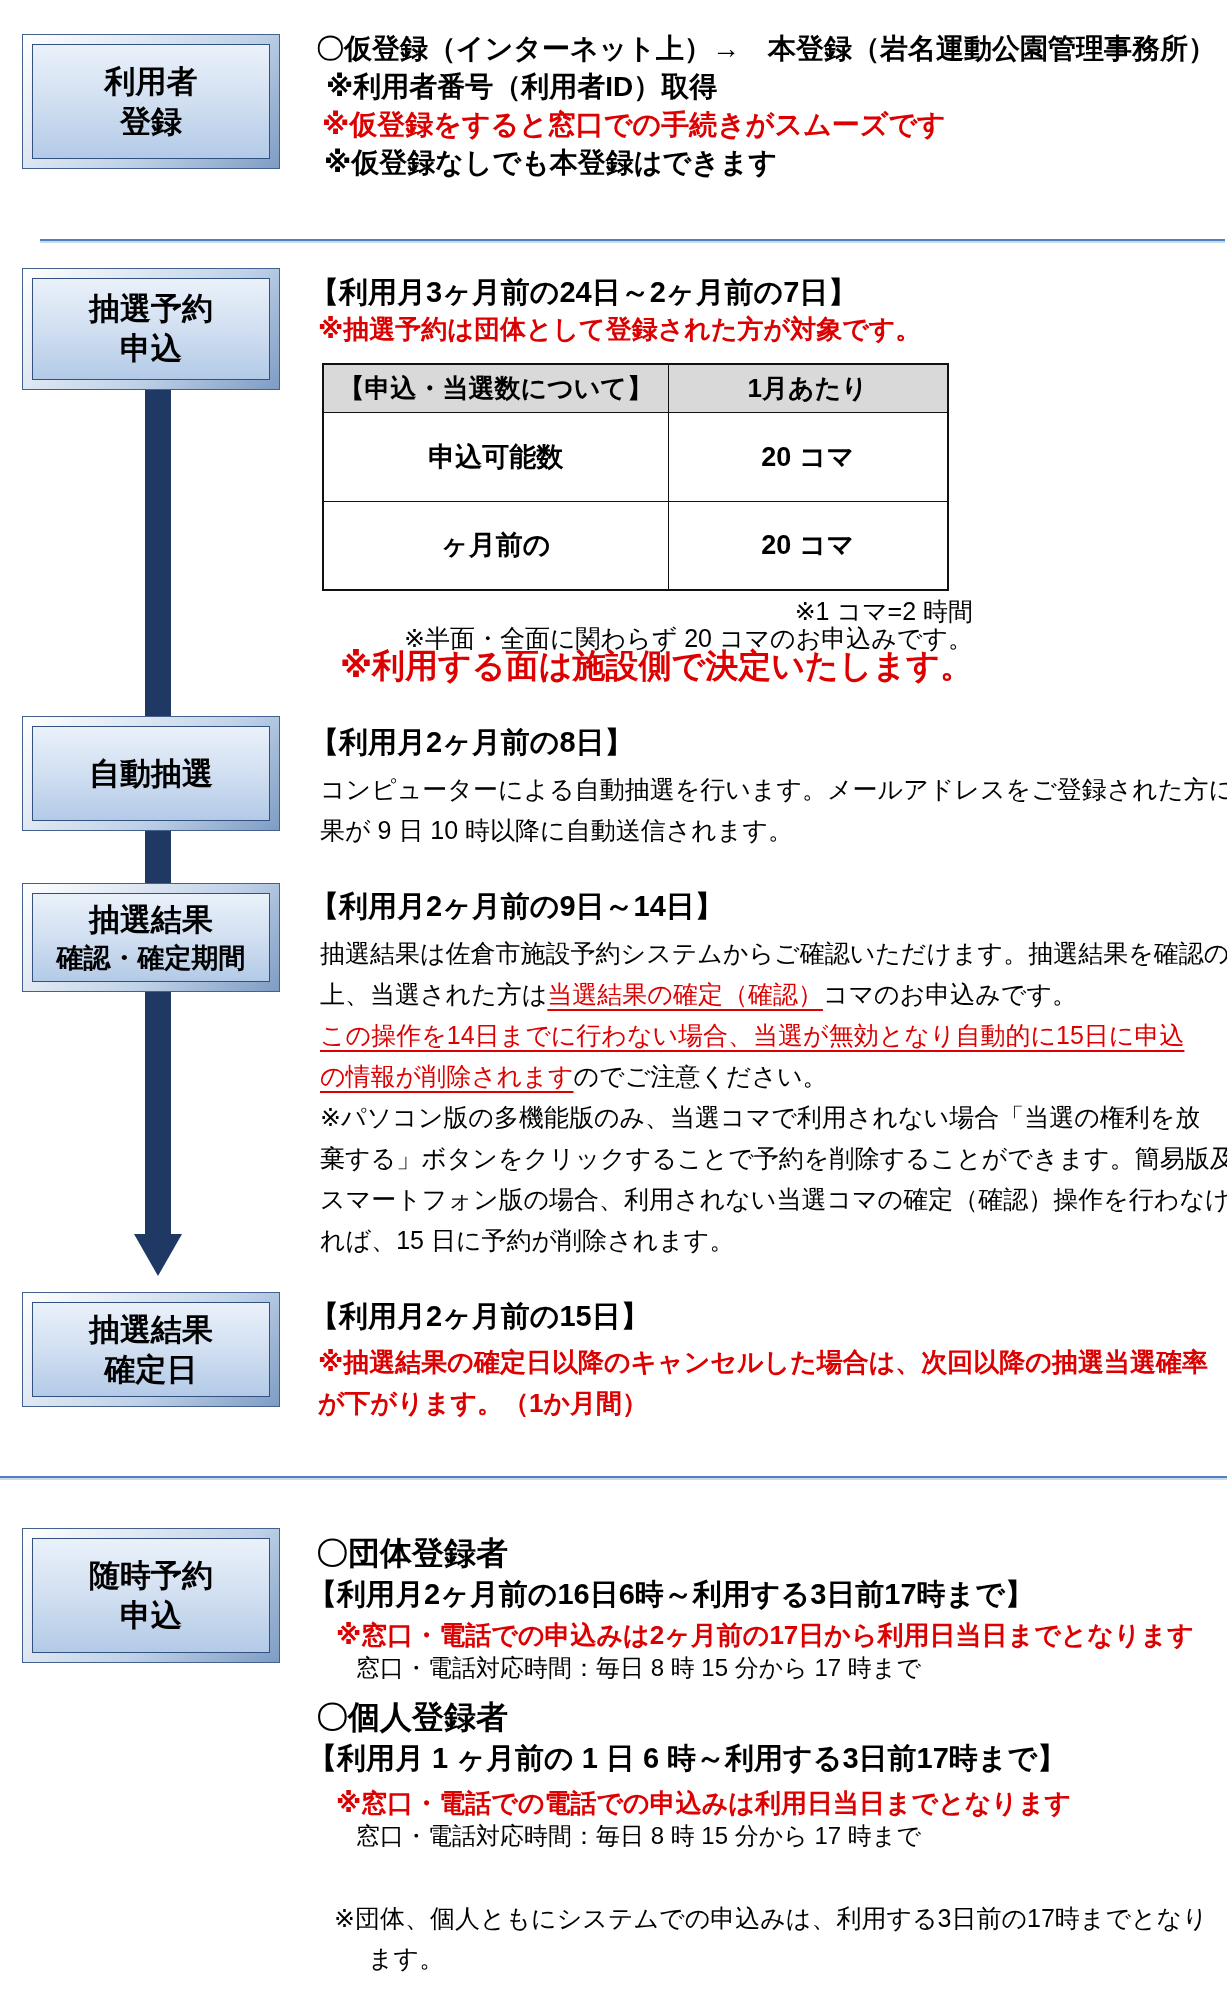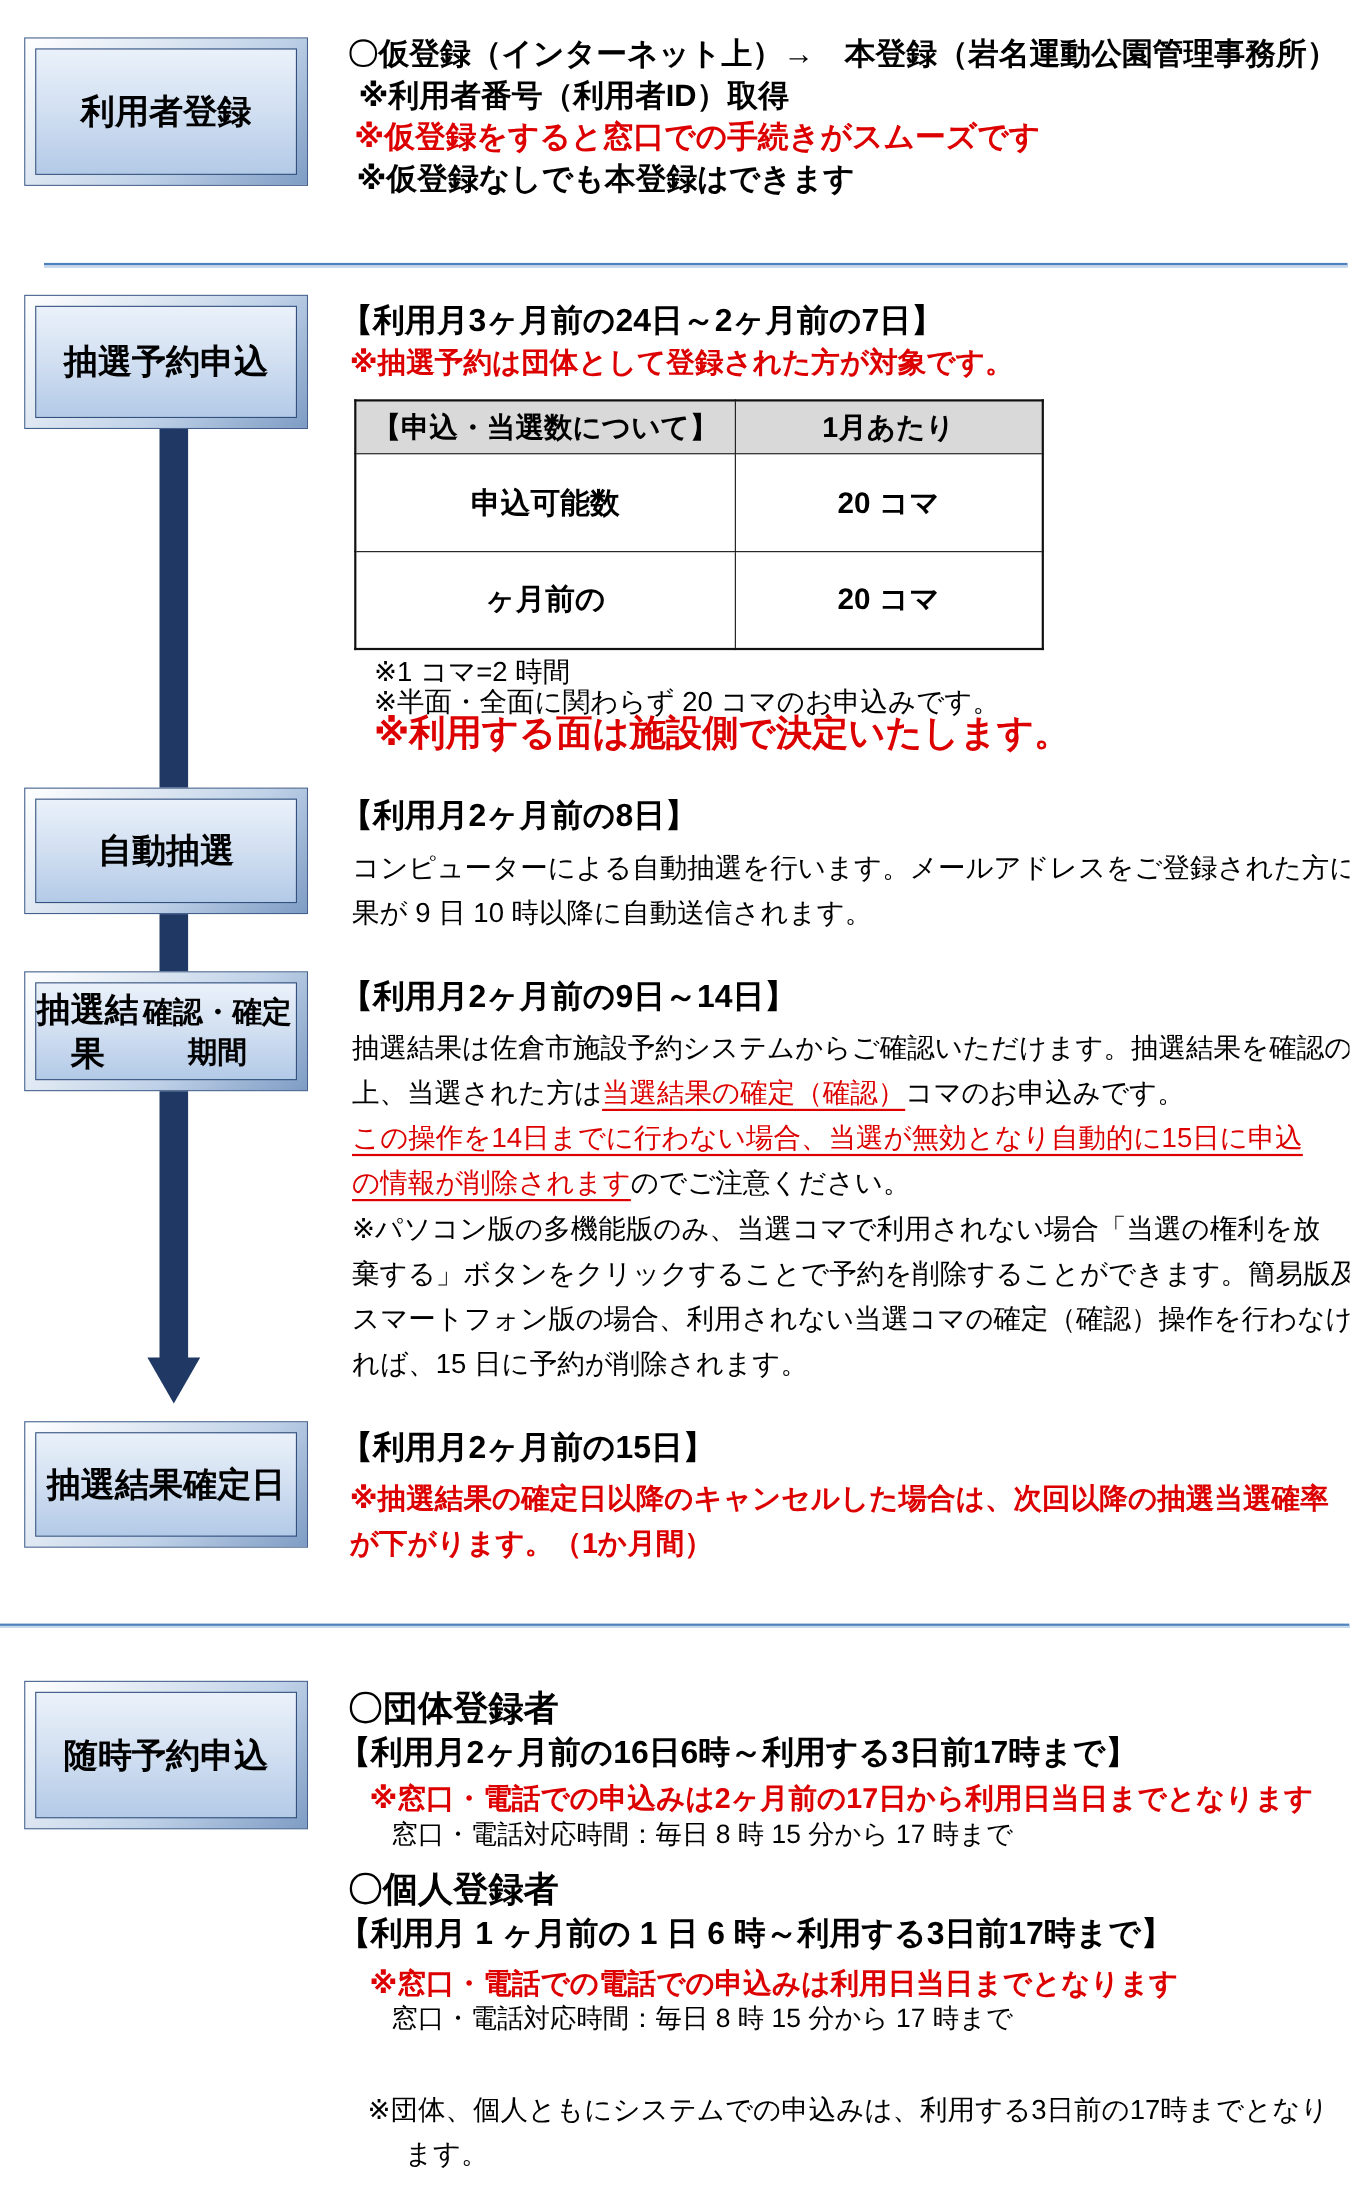--- a/index.html
+++ b/index.html
@@ -6,21 +6,21 @@
   html,body { background:#ffffff; }
   body { font-family:"Liberation Sans","DejaVu Sans",sans-serif; color:#000; }
   .canvas { position:relative; width:1227px; height:2000px; background:#fff; overflow:hidden; }
 
   
   .fbox { position:absolute; left:22px; width:258px;
           background:linear-gradient(135deg,#ffffff 0%,#dbe5f1 35%,#c0d2e8 60%,#7e9cc4 100%);
           border:1px solid #44618e; padding:9px; }
   .fbox-in { width:100%; height:100%; border:1.5px solid #33517f;
              background:linear-gradient(180deg,#eaf1fa 0%,#d4e1f2 45%,#b3cae7 100%);
-             display:flex; flex-direction:row; align-items:center; justify-content:center;
+             display:flex; flex-direction:column; align-items:center; justify-content:center;
              font-weight:700; font-size:31px; line-height:40px; text-align:center; color:#000; }
   .fbox-in .small2 { font-size:27px; line-height:36px; }
   .b1 { top:34px;  height:135px; }
   .b2 { top:268px; height:122px; }
   .b3 { top:716px; height:115px; }
   .b4 { top:883px; height:109px; }
   .b5 { top:1292px;height:115px; }
   .b6 { top:1528px;height:135px; }
 
   
@@ -48,21 +48,21 @@
   .s1 .n1 { margin-left:10px; } .s1 .n2 { margin-left:6px; } .s1 .n3 { margin-left:8px; }
 
   .s2 { left:310px; top:272px; }
   .head { font-size:29px; font-weight:700; line-height:40px; white-space:nowrap; }
   .s2 .rednote { font-size:26px; font-weight:700; line-height:34px; margin-left:8px; }
   .quota { border-collapse:collapse; margin:17px 0 0 12px; border:2.5px solid #111;padding-left:48px; }
   .quota td { border:1.5px solid #111; text-align:center; vertical-align:middle; }
   .quota .hrow td { background:#d9d9d9; height:48px; font-weight:700; font-size:26px; }
   .quota .drow td { height:89px; font-weight:700; font-size:27px; }
   .quota .c1 { width:345px; } .quota .c2 { width:280px; }
-  .tnotes { margin:7px 0 0 30px; font-size:25px; line-height:27px; }
+  .tnotes { margin:7px 0 0 30px; font-size:25px; line-height:27px;text-align:right; }
   .tnotes .rn { font-size:33px; font-weight:700; }
 
   .s3 { left:310px; top:722px; }
   .body { font-size:25px; line-height:41px; margin-left:10px; white-space:nowrap; }
   .s3 .head { margin-bottom:7px; }
 
   .s4 { left:310px; top:886px; }
   .s4 .head { margin-bottom:7px; }
 
   .s5 { left:310px; top:1296px; }

